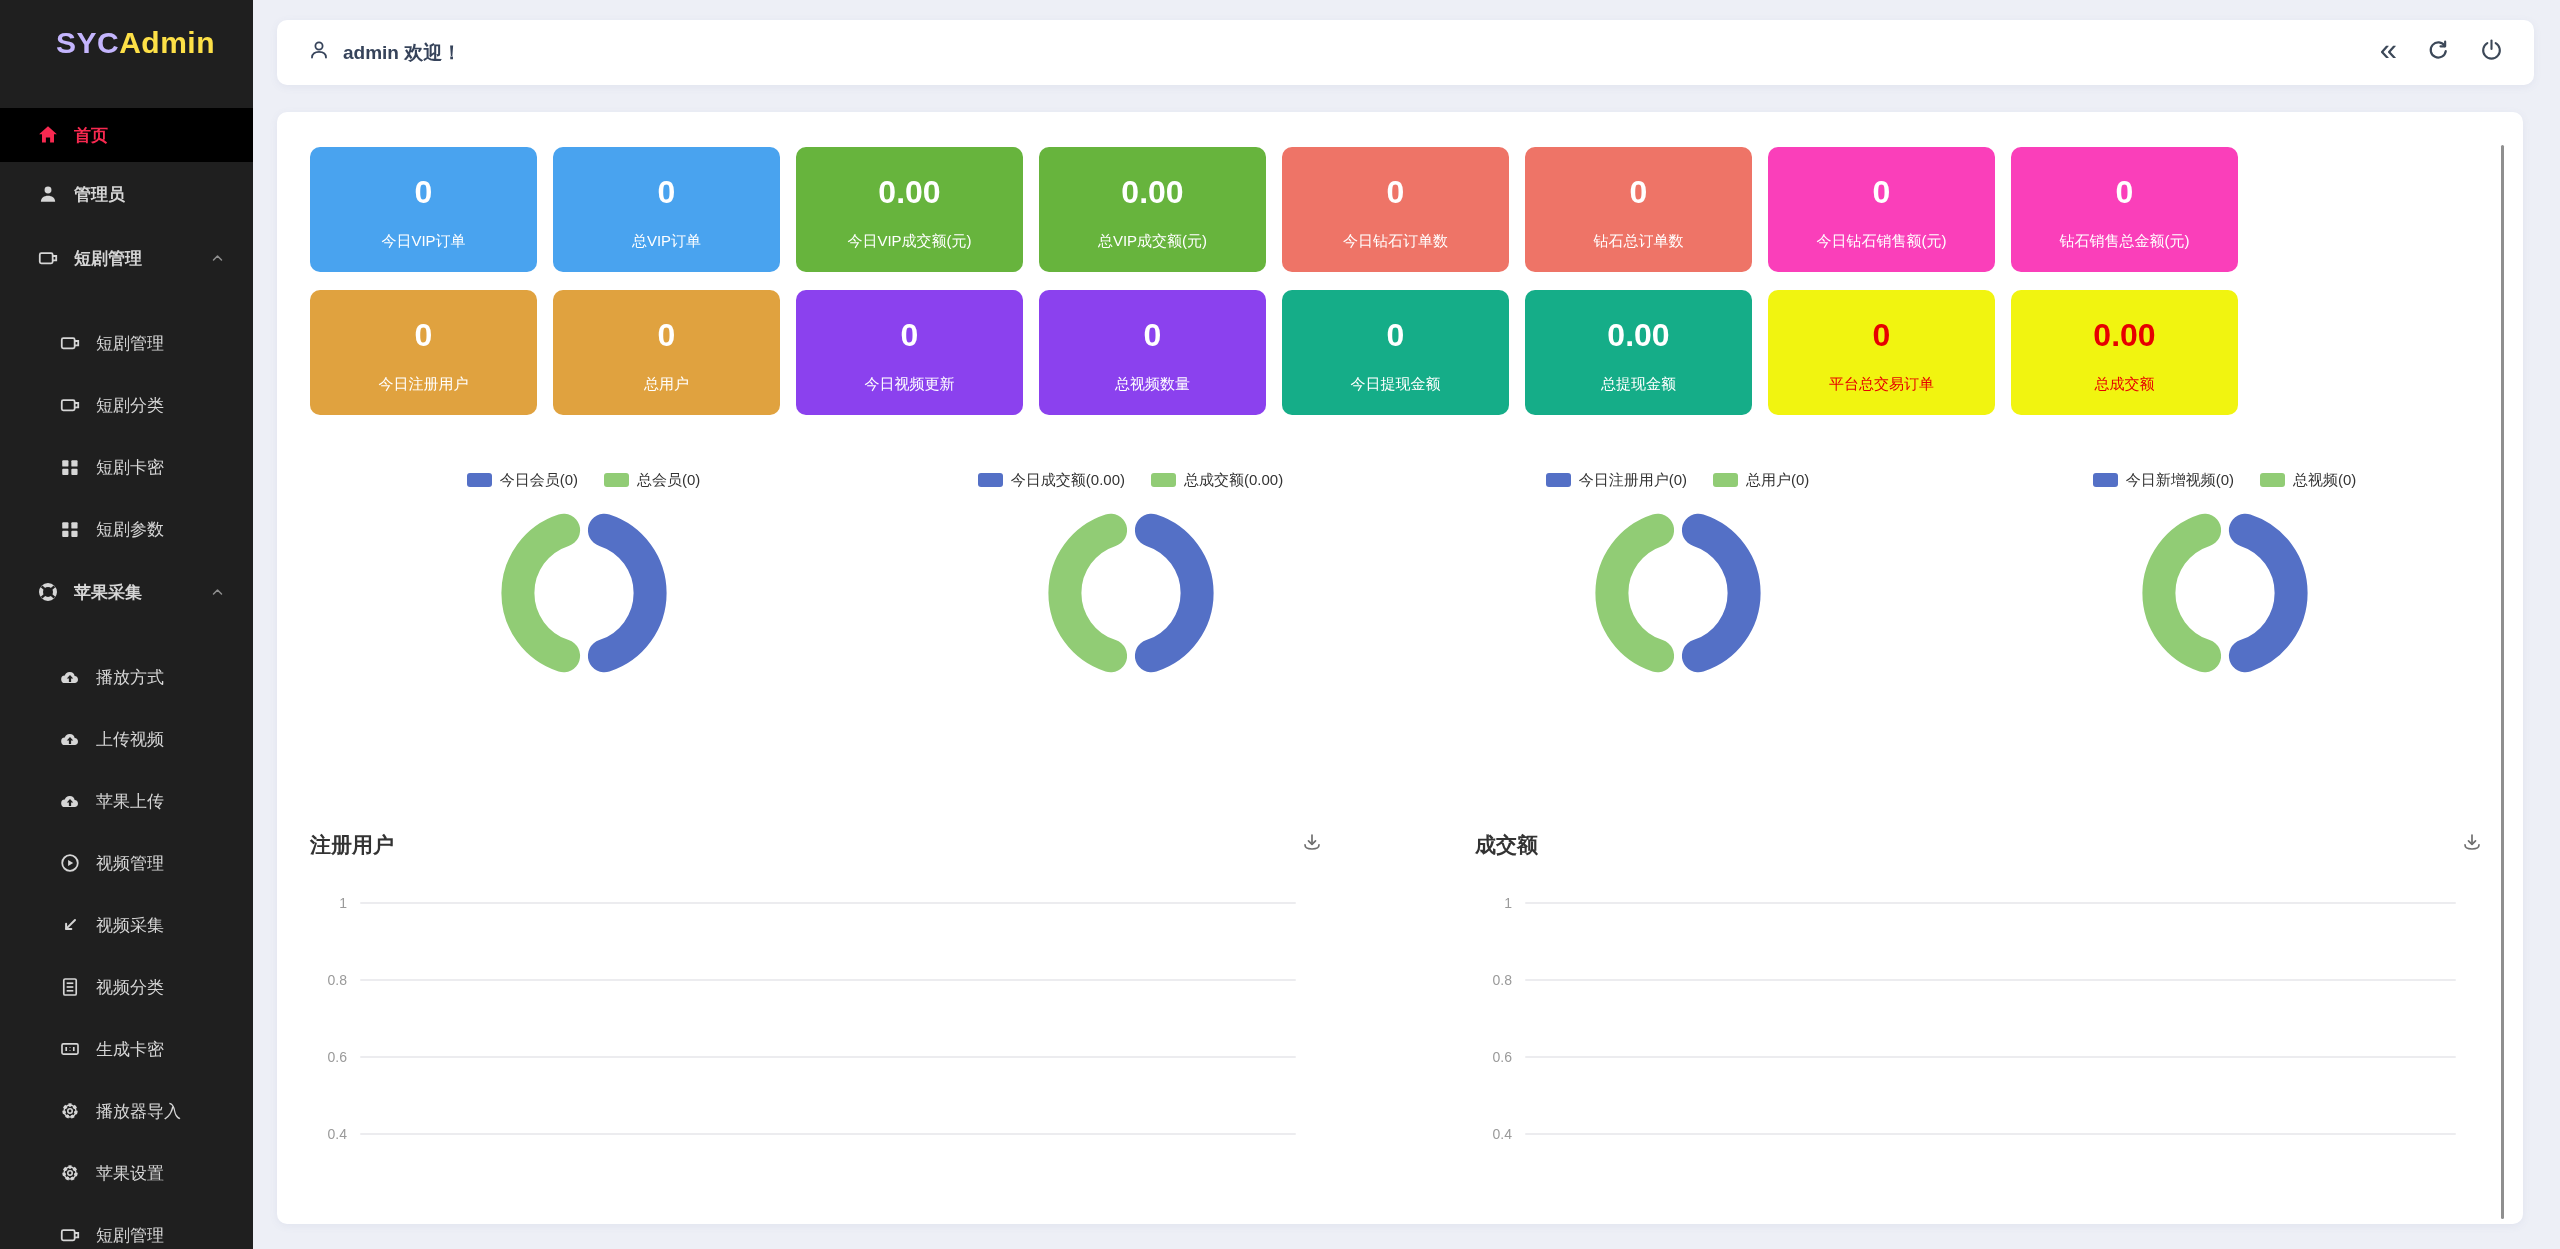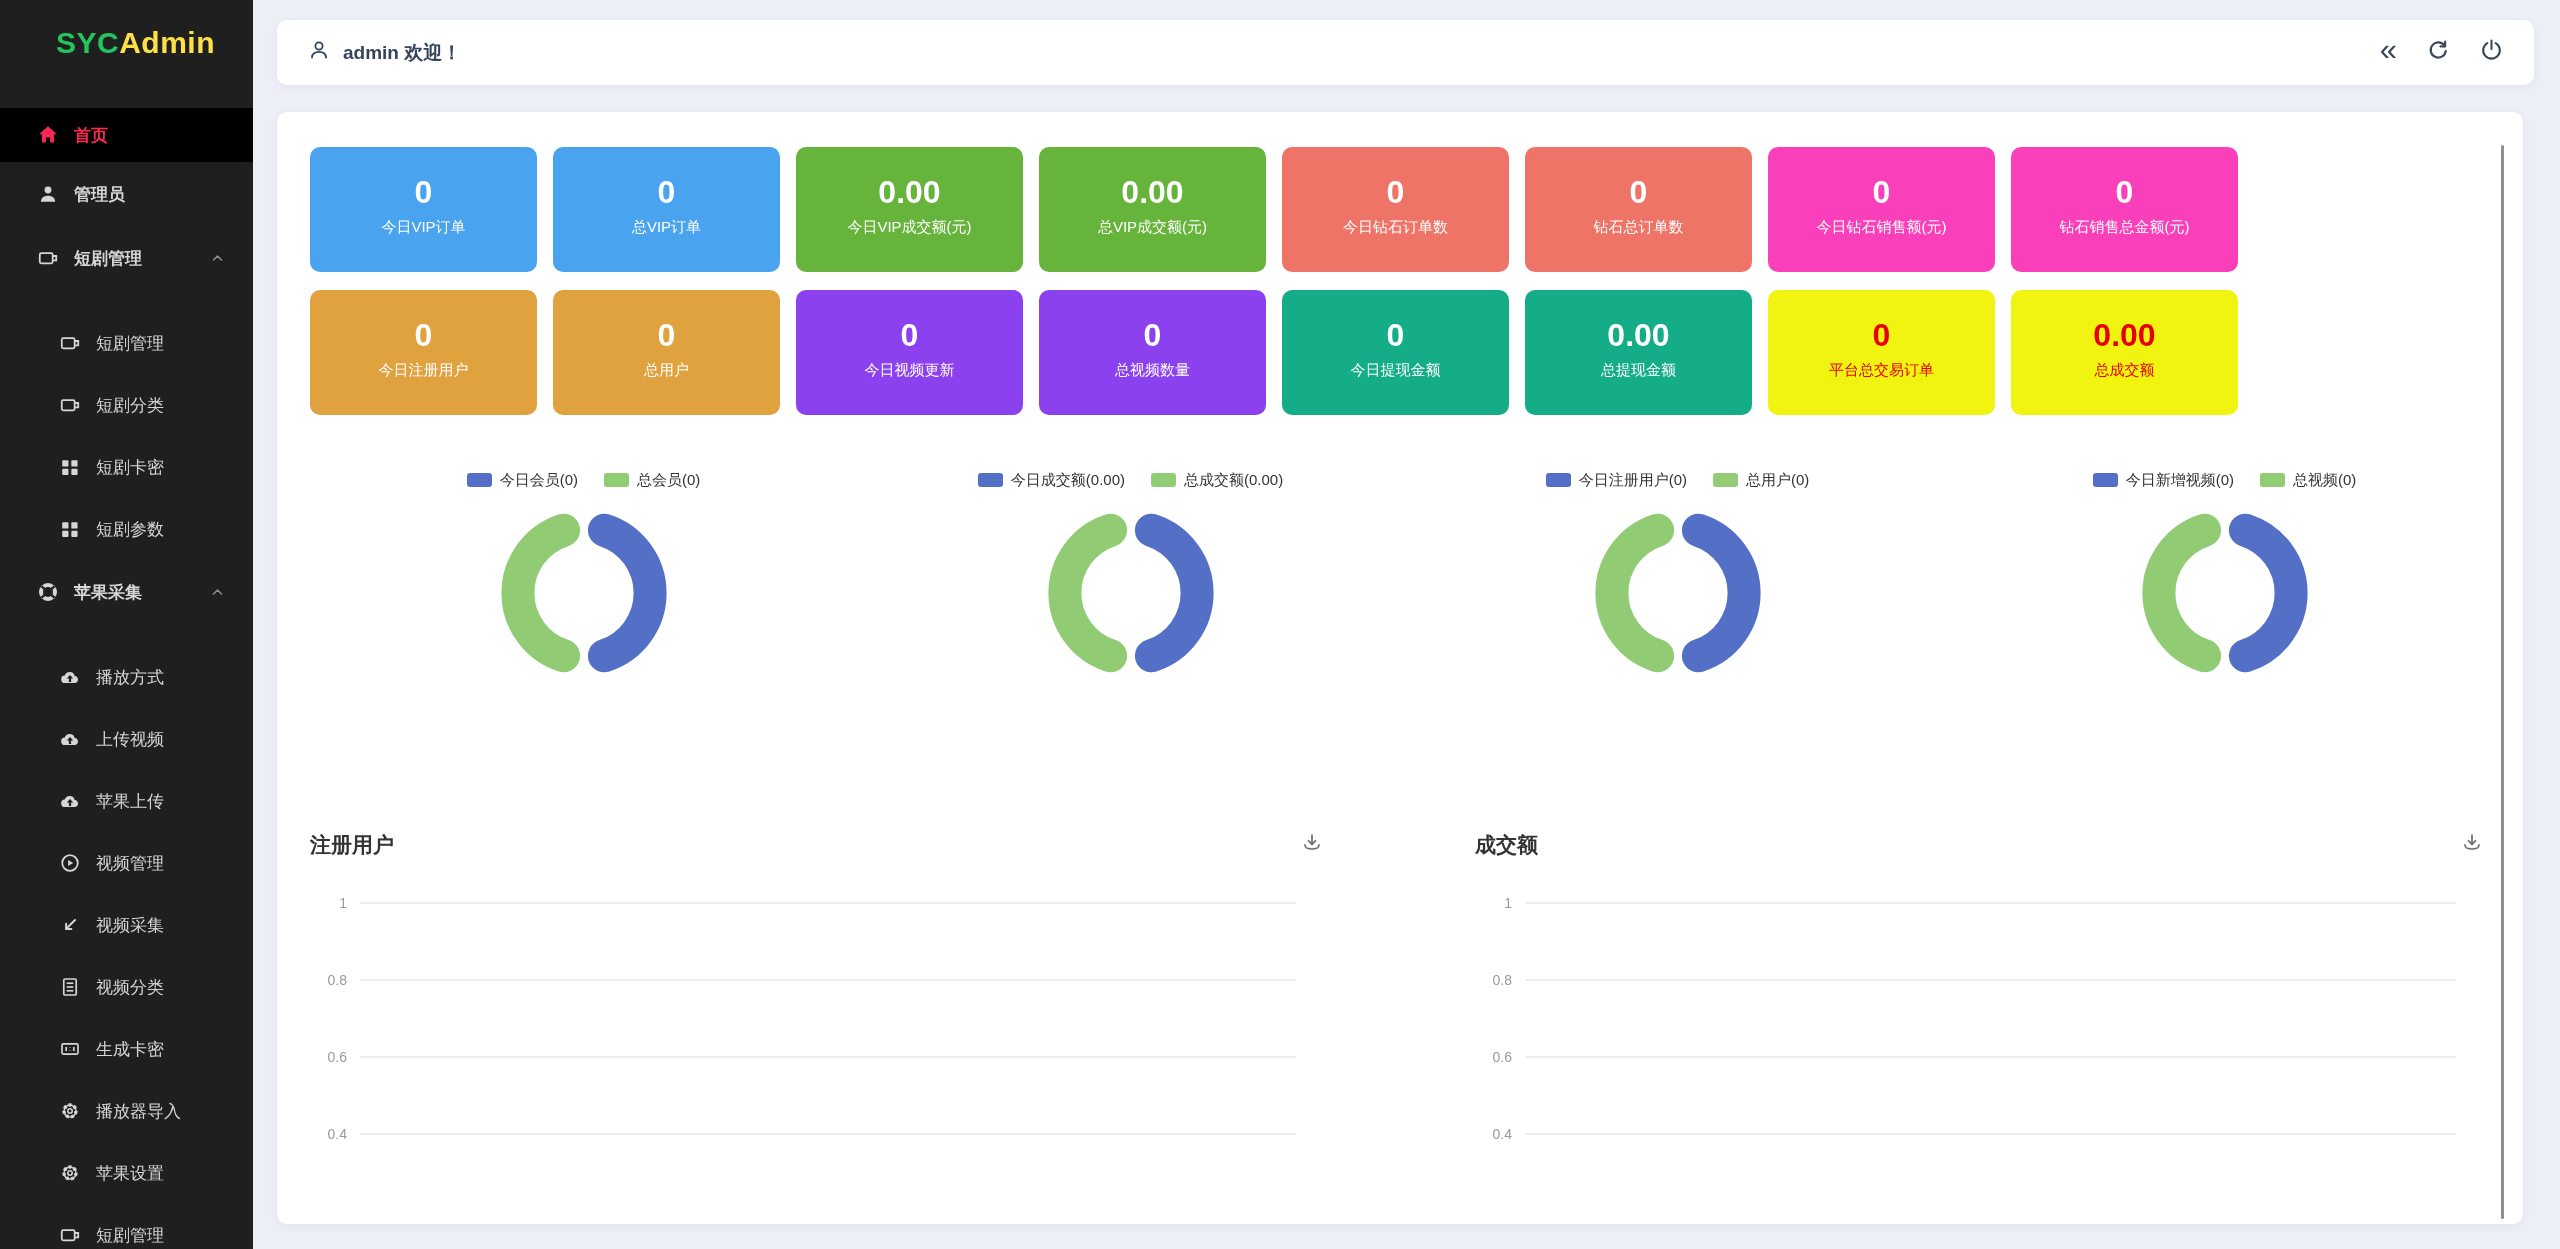--- a/index.html
+++ b/index.html
@@ -3,21 +3,21 @@
 <meta charset="utf-8">
 <style>
   html,body{margin:0;padding:0;}
   body{width:2560px;height:1249px;overflow:hidden;background:#edeff6;
        font-family:"Liberation Sans","DejaVu Sans",sans-serif;}
   .layout{display:flex;height:100%;width:100%;}
 
   
   .sidebar{width:253px;flex-shrink:0;background:#1f1f1f;color:#d6d6d6;overflow:hidden;}
   .logo{padding:26px 0 24px 56px;font-size:30px;font-weight:bold;letter-spacing:.5px;}
-  .logo .p1{color:#22c55e;} .logo .p2{color:#fde047;text-align:right;}
+  .logo .p1{color:#c4b5fd;} .logo .p2{color:#fde047;text-align:right;}
   .menu{display:flex;flex-direction:column;}
   .menu-item{display:flex;align-items:center;height:64px;padding-left:38px;
              font-size:17px;font-weight:600;color:#d6d6d6;cursor:pointer;position:relative;}
   .menu-item.sub{height:62px;padding-left:60px;font-weight:500;}
   .menu-item.first-sub{margin-top:22px;}
   .menu-item.active{background:#000;color:#f82950;height:54px;margin-top:24px;}
   .mi-icon{width:20px;height:20px;margin-right:16px;display:inline-flex;align-items:center;justify-content:center;}
   .mi-icon svg{display:block;}
   .arrow{position:absolute;right:30px;top:50%;transform:translateY(-50%);color:#8f8f8f;display:inline-flex;}
 
@@ -33,21 +33,21 @@
 
   .main-card{margin:27px 37px 0 24px;height:1112px;background:#fff;border-radius:10px;
              position:relative;padding:35px 0 0 33px;box-sizing:border-box;
              box-shadow:0 2px 8px rgba(90,100,150,.08);overflow:hidden;}
 
   
   .stats{display:grid;grid-template-columns:repeat(8,227px);gap:18px 16px;width:1930px;}
   .stat{height:125px;border-radius:10px;color:#fff;display:flex;flex-direction:column;
         align-items:center;padding-top:27px;box-sizing:border-box;}
   .stat .v{font-size:32px;font-weight:bold;}
-  .stat .l{font-size:15px;margin-top:7px;}
+  .stat .l{font-size:15px;margin-top:21px;}
 
   
   .donuts{display:grid;grid-template-columns:repeat(4,547px);margin-top:56px;width:2188px;}
   .donut-panel{display:flex;flex-direction:column;align-items:center;}
   .legend{display:flex;gap:26px;font-size:15px;color:#333;height:18px;}
   .legend-item{display:flex;align-items:center;cursor:pointer;}
   .legend .sw{width:25px;height:14px;border-radius:3px;display:inline-block;margin-right:8px;}
   .donut-svg{margin-top:14px;}
 
   

